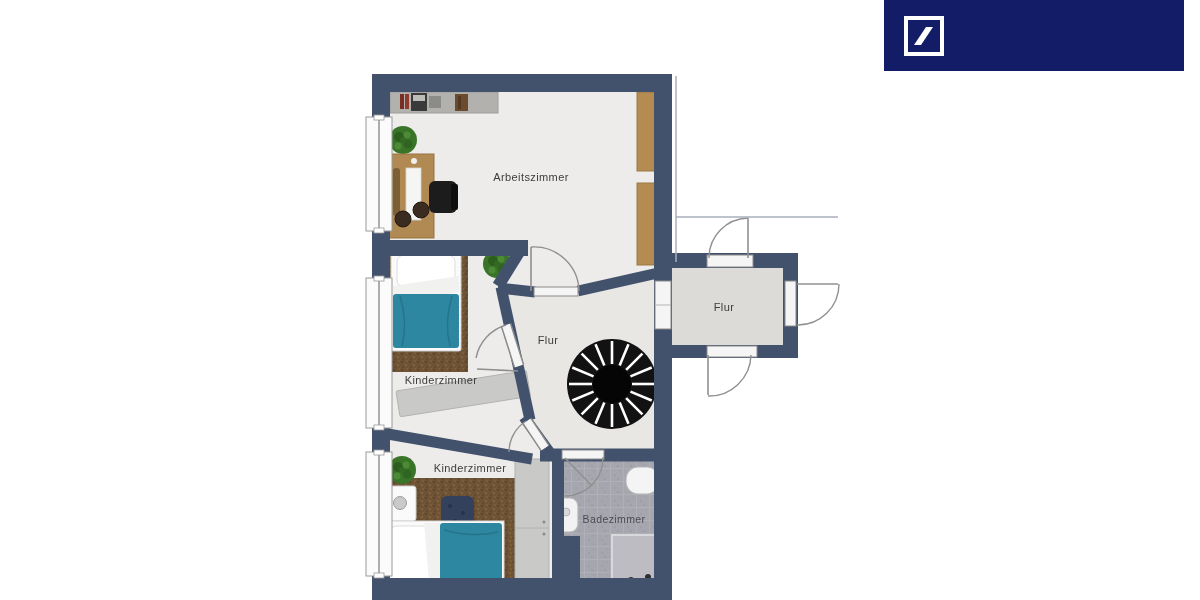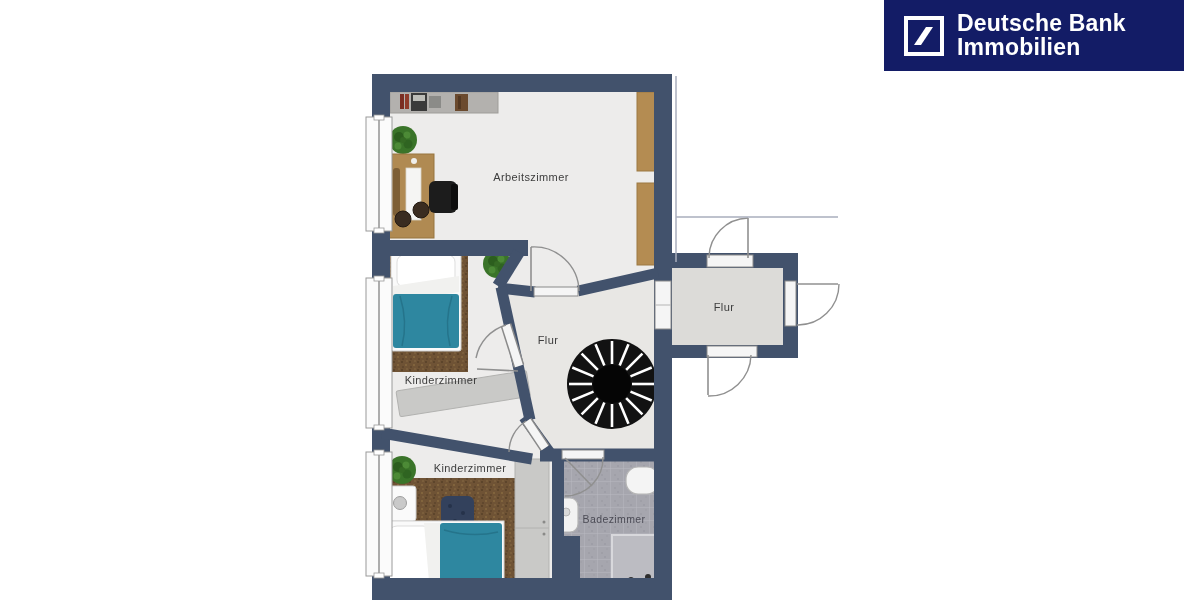--- a/index.html
+++ b/index.html
@@ -232,19 +232,15 @@
     <text x="724" y="311" text-anchor="middle" class="room-label">Flur</text>
     <text x="470" y="472" text-anchor="middle" class="room-label">Kinderzimmer</text>
     <text x="614" y="523" text-anchor="middle" class="room-label-small">Badezimmer</text>
   </svg>
 
   <div class="brand">
     <svg class="brand-logo" viewBox="0 0 40 40">
       <rect x="2" y="2" width="36" height="36" fill="none" stroke="#ffffff" stroke-width="4"></rect>
       <polygon points="10,29 22,11 29,11 17,29" fill="#ffffff"></polygon>
     </svg>
-    <div class="brand-text">
-      <div>Deutsche Bank</div>
-      <div>Immobilien</div>
-    </div>
   </div>
 
 </div>
 
 </body></html>

